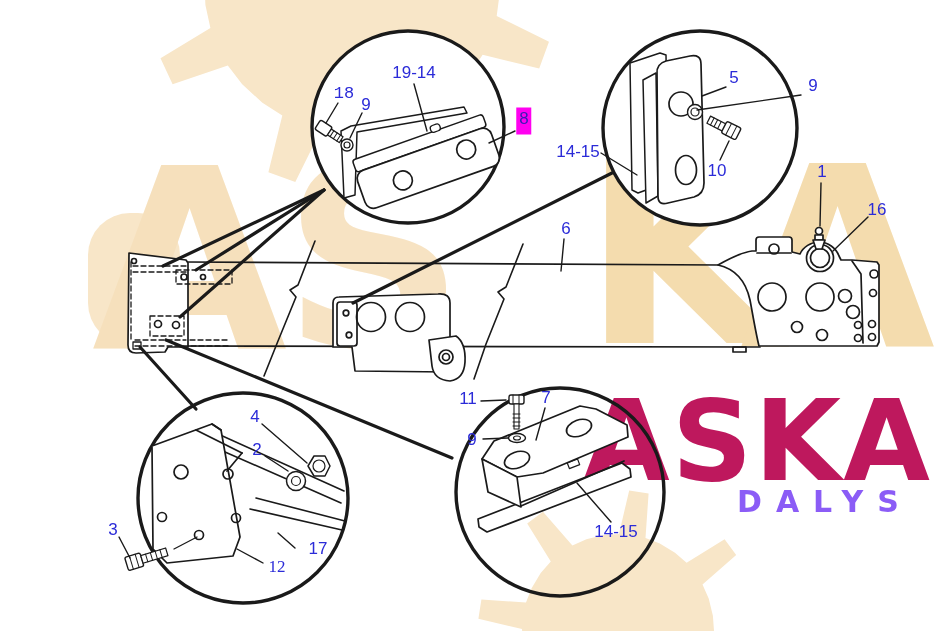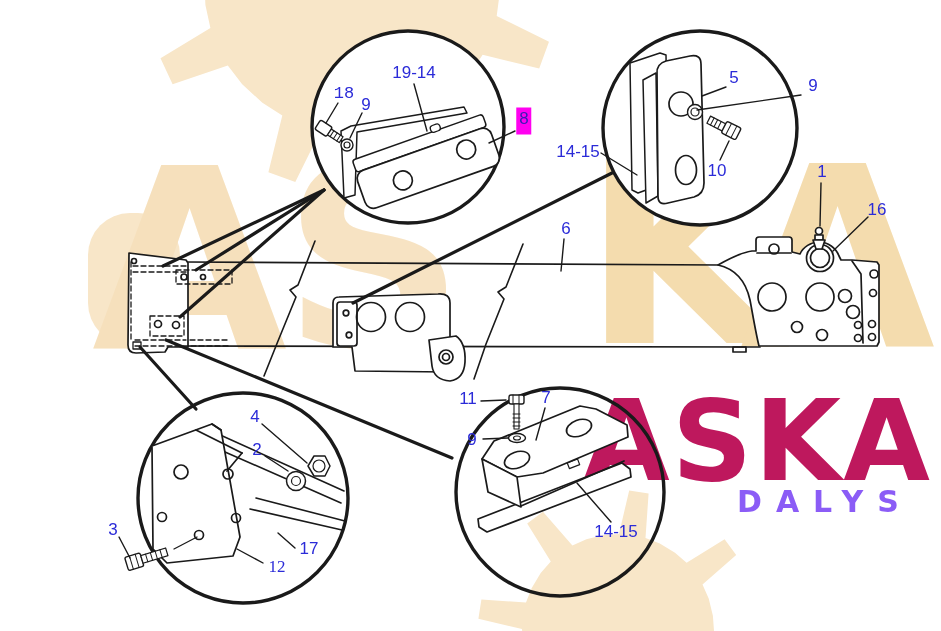--- a/index.html
+++ b/index.html
@@ -264,16 +264,16 @@
       <span class="callout" style="left: 813px; top: 85px;">9</span>
       <span class="callout" style="left: 717px; top: 170px;">10</span>
       <span class="callout" style="left: 578px; top: 151px;">14-15</span>
       <span class="callout" style="left: 468px; top: 398px;">11</span>
       <span class="callout" style="left: 472px; top: 439px;">9</span>
       <span class="callout" style="left: 546px; top: 397px;">7</span>
       <span class="callout" style="left: 616px; top: 531px;">14-15</span>
       <span class="callout" style="left: 255px; top: 416px;">4</span>
       <span class="callout" style="left: 257px; top: 449px;">2</span>
       <span class="callout" style="left: 113px; top: 529px;">3</span>
-      <span class="callout" style="left: 309px; top: 548px; text-align: center;">17</span>
+      <span class="callout" style="left: 318px; top: 548px; text-align: center;">17</span>
       <span class="callout" style="left: 277px; top: 566px; font-family: Liberation Serif, serif;">12</span>
     </div>
 </div>
 
 </body></html>

